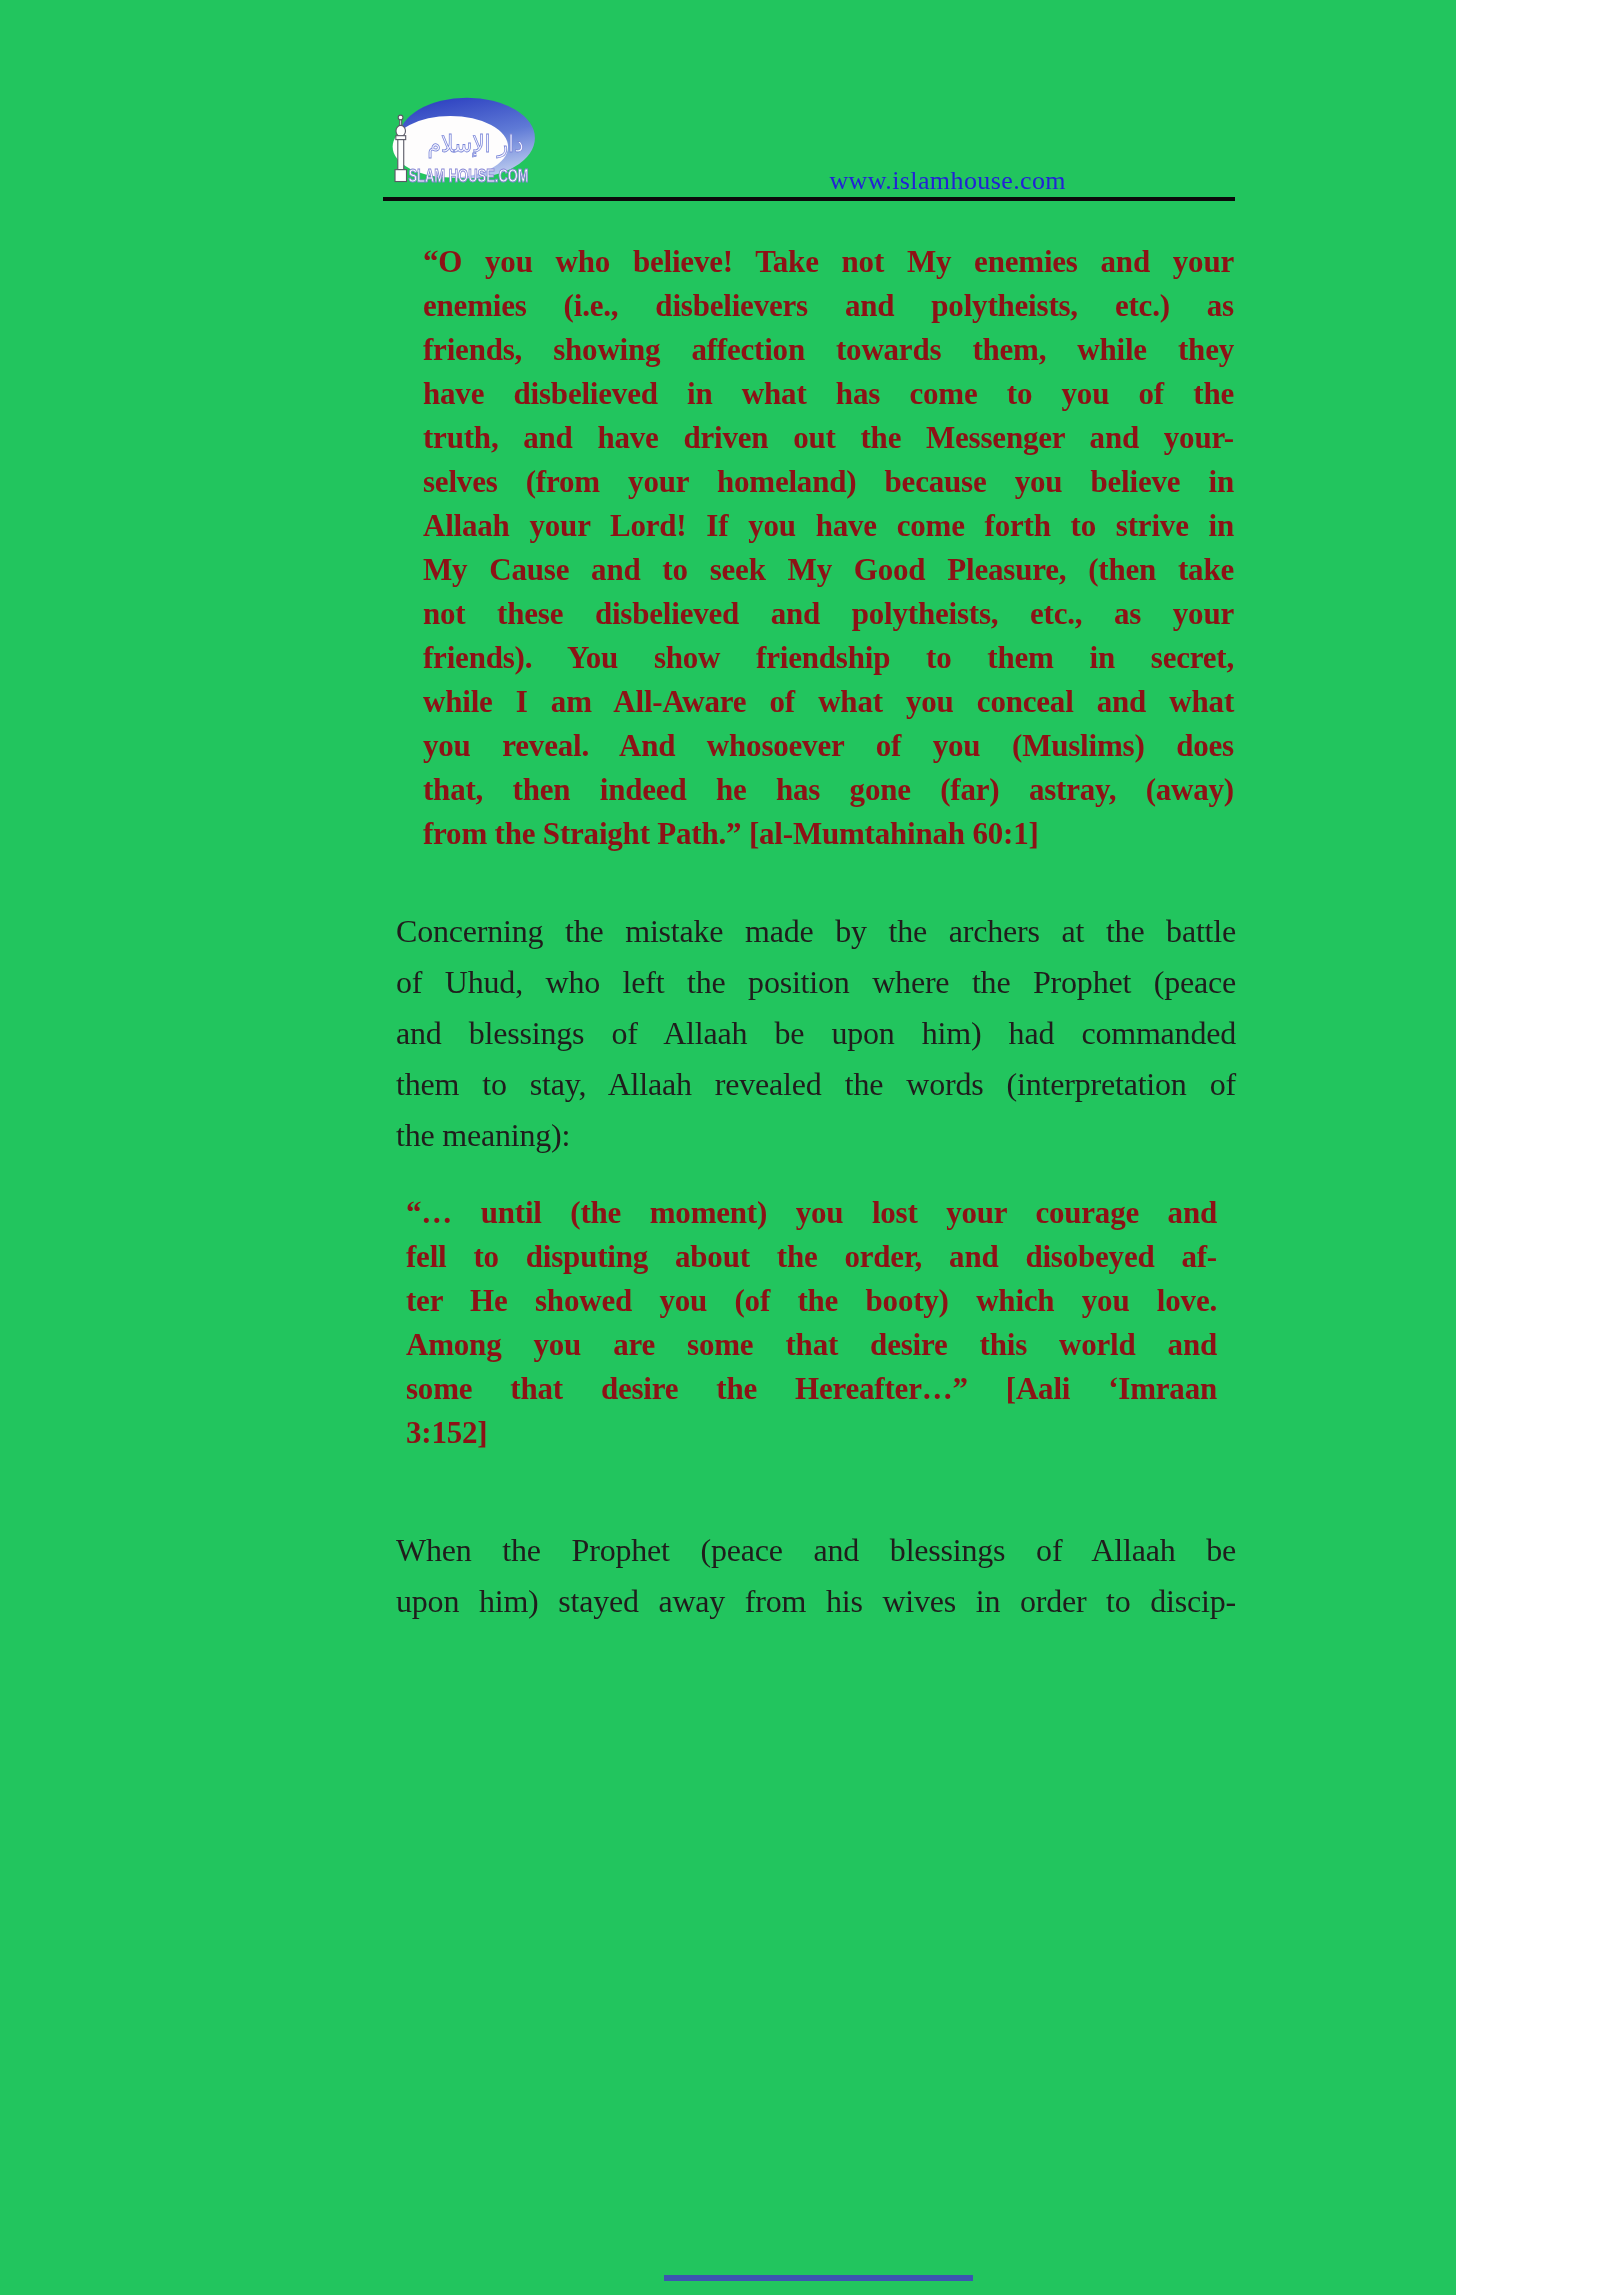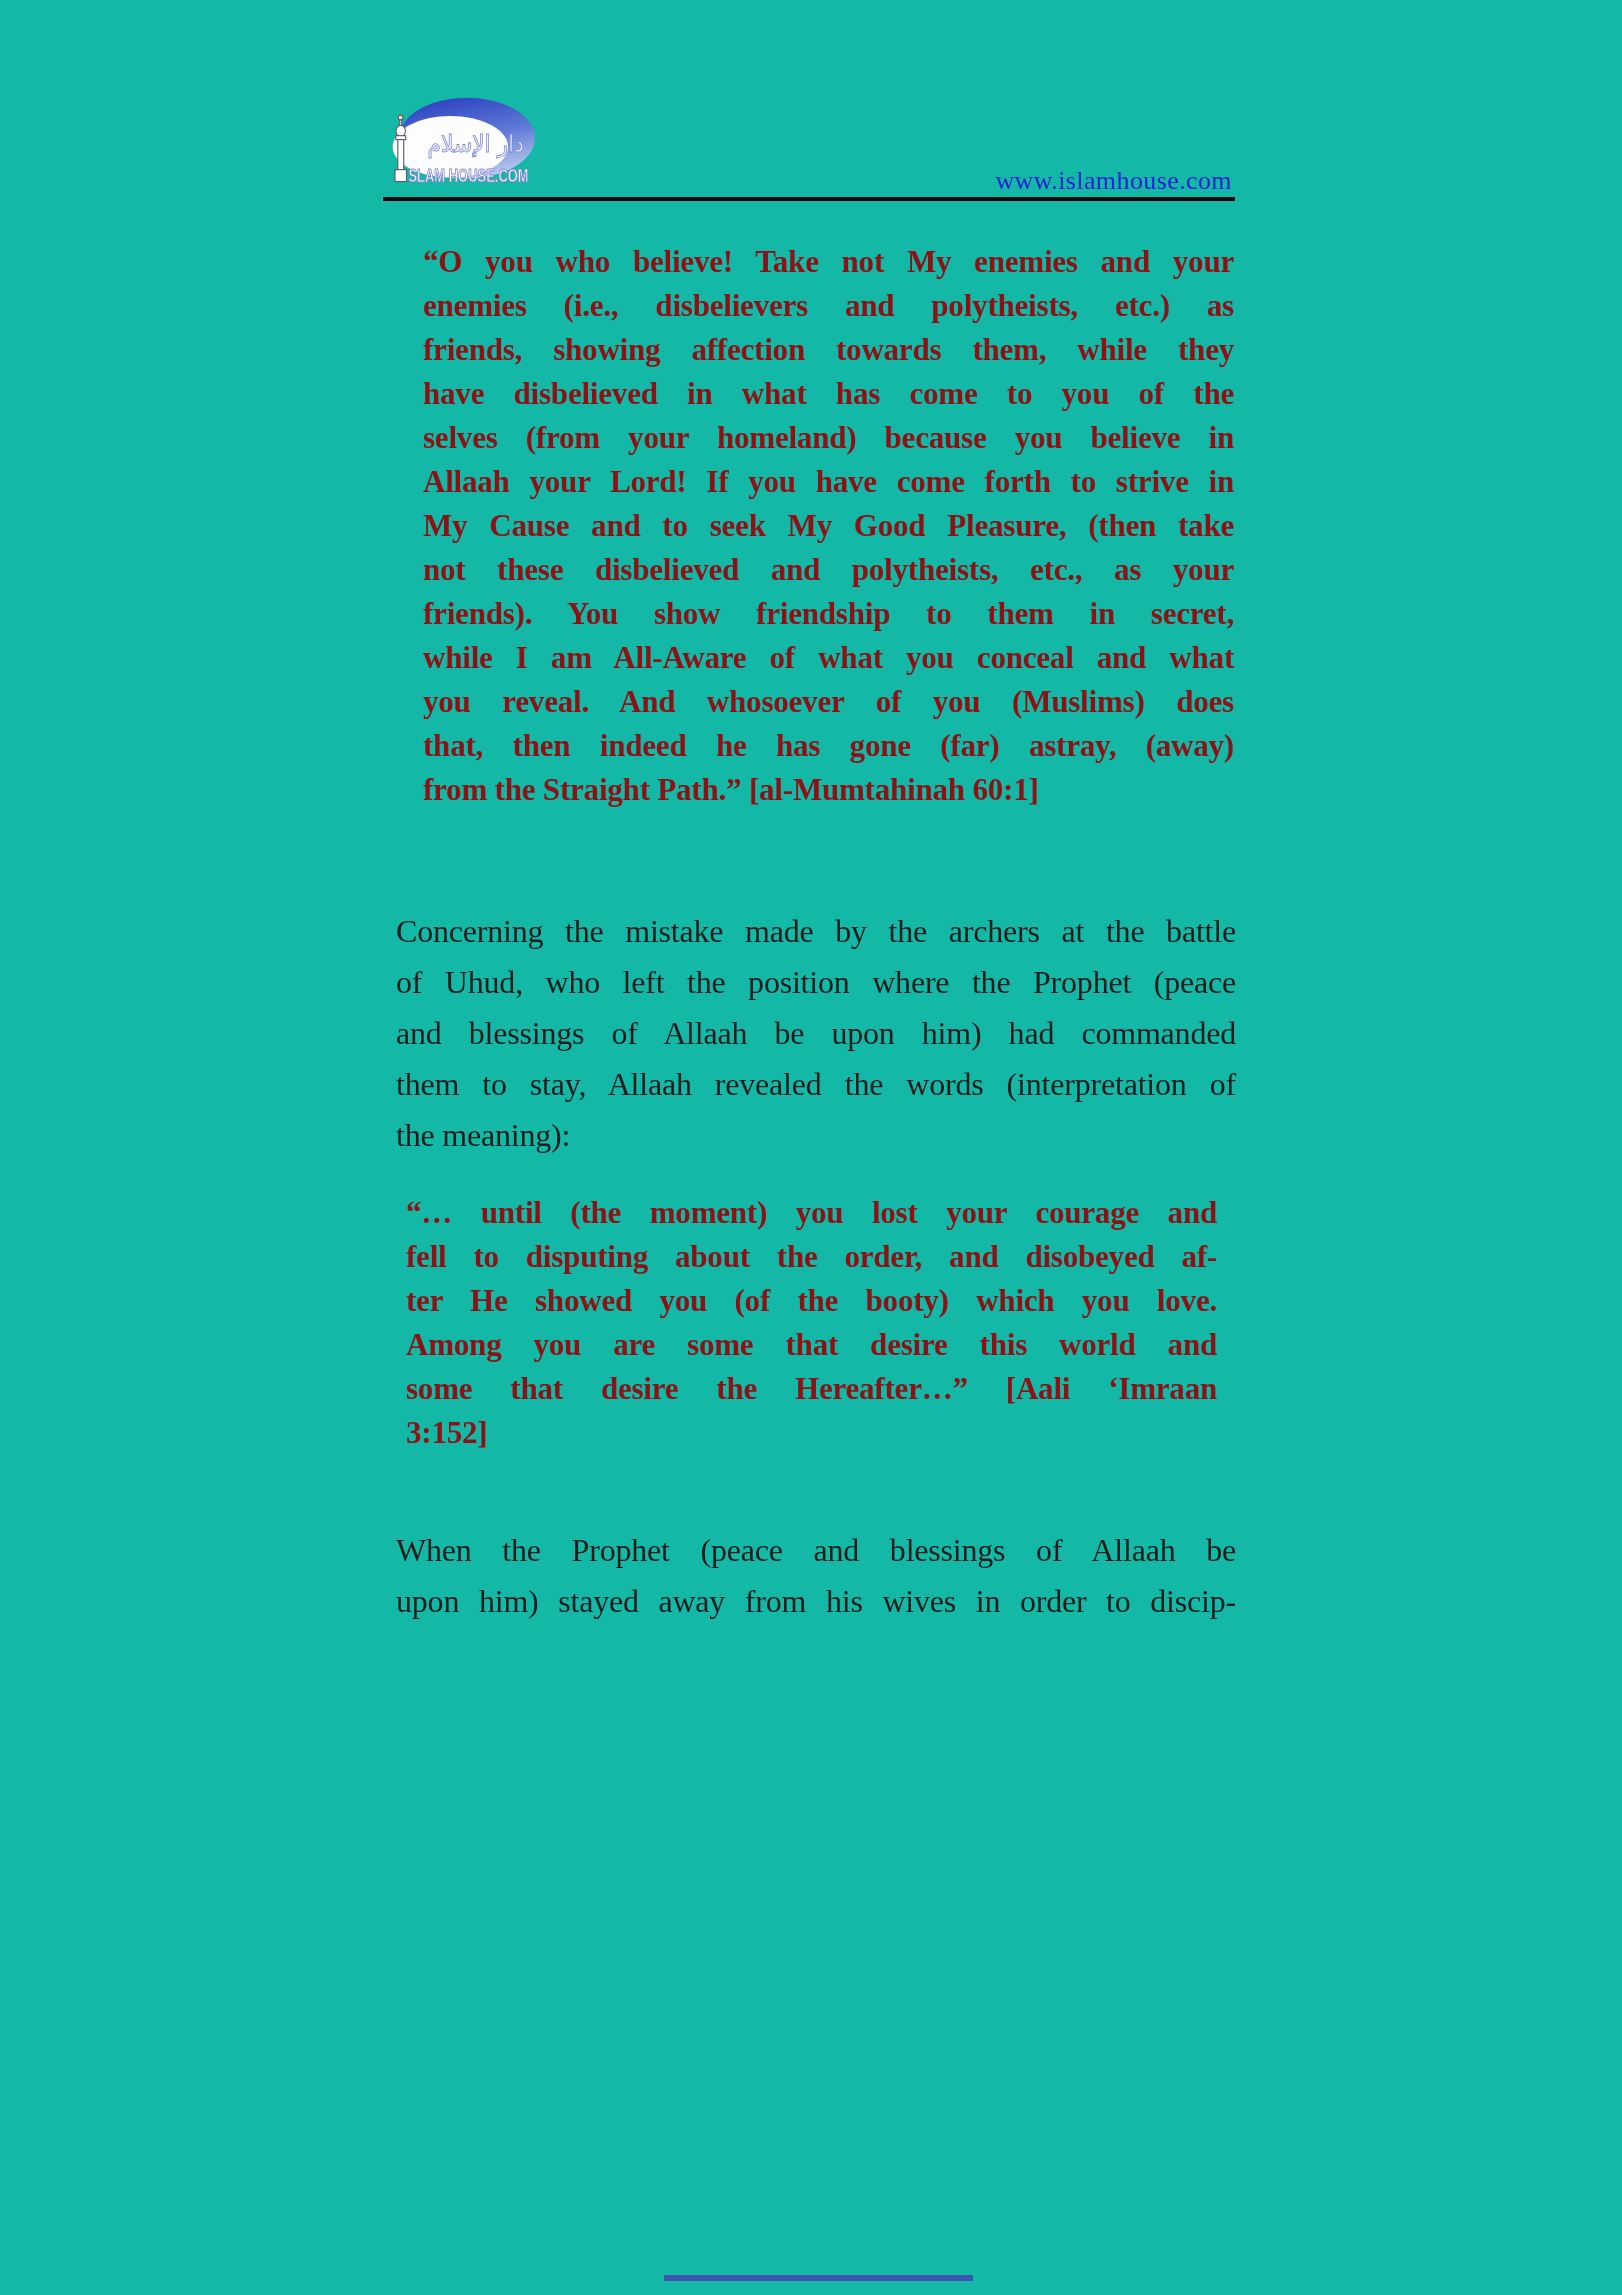--- a/index.html
+++ b/index.html
@@ -3,22 +3,22 @@
 <meta charset="utf-8">
 <style>
   html, body { margin: 0; padding: 0; }
   body {
     width: 1622px; height: 2295px;
     background: #ffffff;
     font-family: "Liberation Serif", serif;
   }
   .page {
     position: relative;
-    width: 1622px; height: 2295px;
-    background: #14b8a6;
+    width: 1456px; height: 2295px;
+    background: #22c55e;
     overflow: hidden;
   }
 
   
   .logo {
     position: absolute;
     left: 390px; top: 93px;
     width: 146px; height: 98px;
   }
   .site-url {
@@ -105,20 +105,21 @@
 
   <div class="site-url">www.islamhouse.com</div>
 
   <div class="header-rule"></div>
 
   <section class="block quote q1">
       <div class="line">“O you who believe! Take not My enemies and your</div>
       <div class="line">enemies (i.e., disbelievers and polytheists, etc.) as</div>
       <div class="line">friends, showing affection towards them, while they</div>
       <div class="line">have disbelieved in what has come to you of the</div>
+      <div class="line">truth, and have driven out the Messenger and your-</div>
       <div class="line">selves (from your homeland) because you believe in</div>
       <div class="line">Allaah your Lord! If you have come forth to strive in</div>
       <div class="line">My Cause and to seek My Good Pleasure, (then take</div>
       <div class="line">not these disbelieved and polytheists, etc., as your</div>
       <div class="line">friends). You show friendship to them in secret,</div>
       <div class="line">while I am All-Aware of what you conceal and what</div>
       <div class="line">you reveal. And whosoever of you (Muslims) does</div>
       <div class="line">that, then indeed he has gone (far) astray, (away)</div>
       <div class="line last-left">from the Straight Path.” [al-Mumtahinah 60:1]</div>
     </section>

